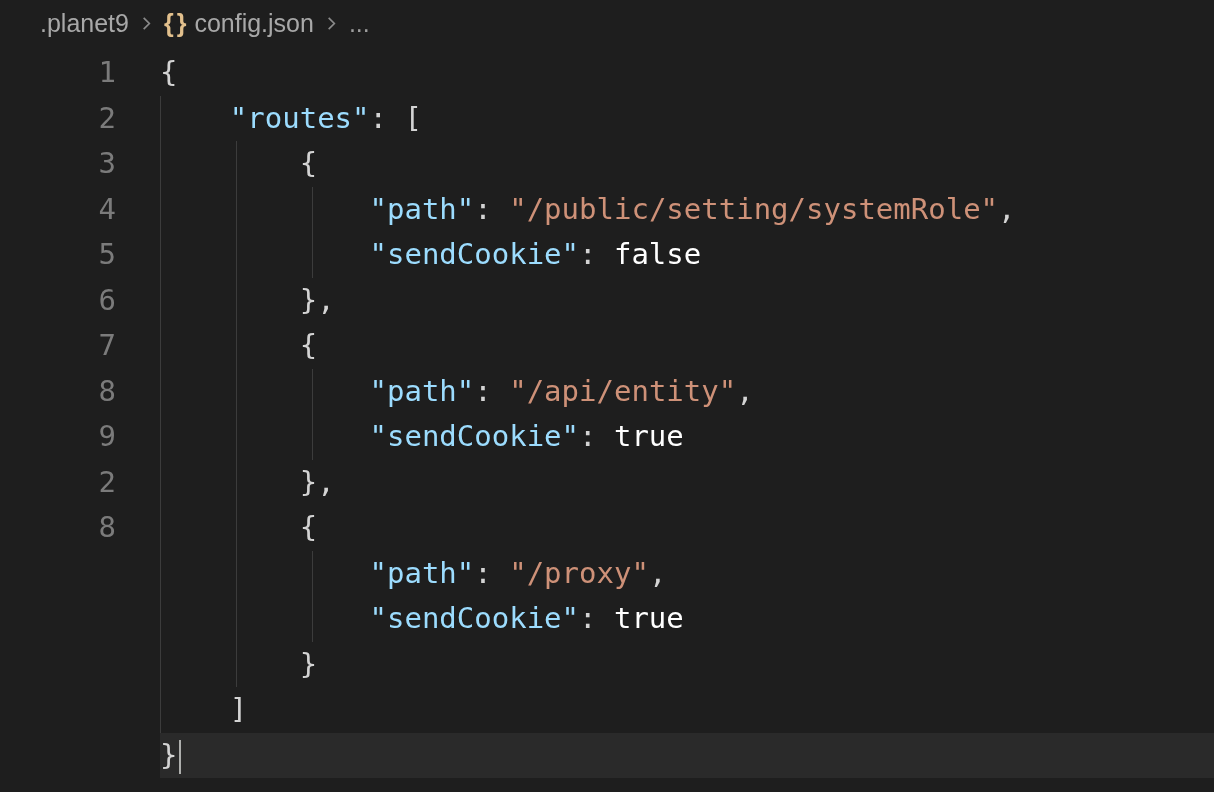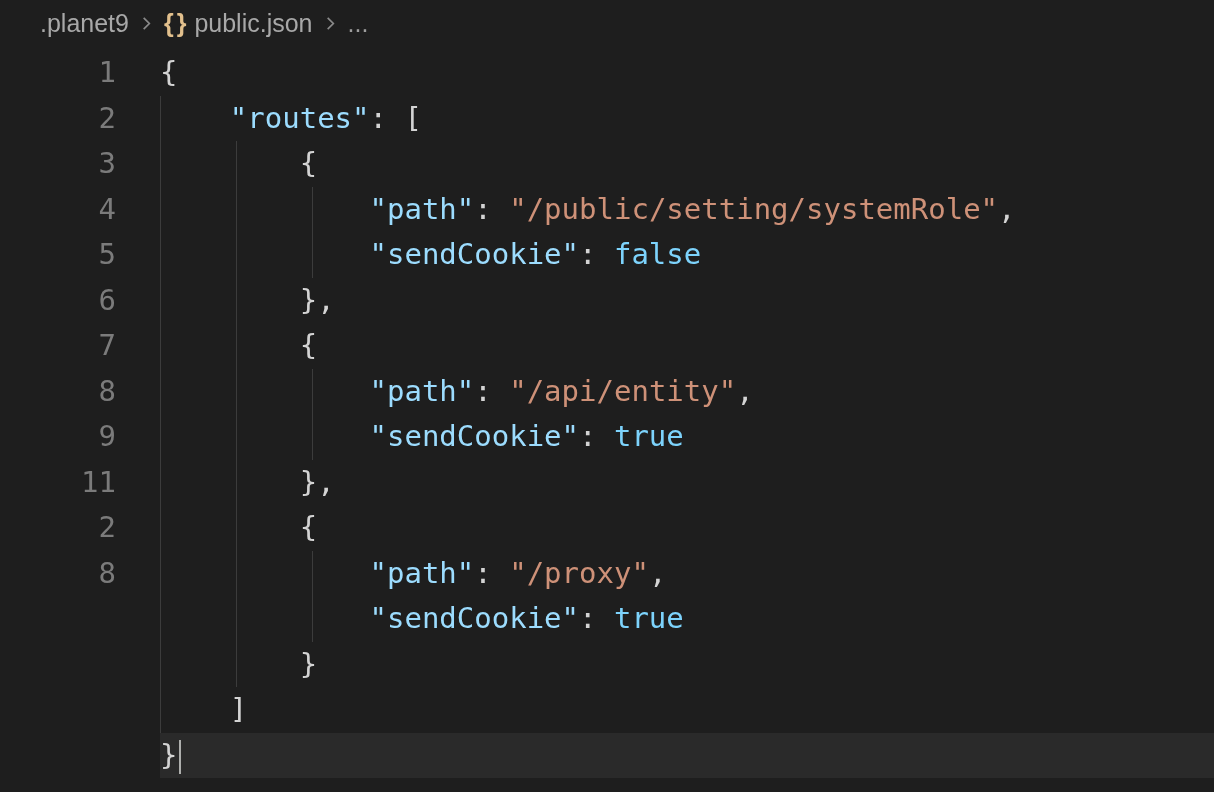--- a/index.html
+++ b/index.html
@@ -76,21 +76,21 @@
     border-left: 1px solid #3c3c3c;
     display: inline-block;
     height: 100%;
     vertical-align: top;
     position: absolute;
     top: 0;
   }
   .tok-punc { color: #d4d4d4; }
   .tok-prop { color: #9cdcfe; }
   .tok-str  { color: #ce9178; }
-  .tok-bool { color: #7dd3fc; text-align: center; }
+  .tok-bool { color: #ffffff; text-align: center; }
   .tok-brace { color: #d4d4d4; }
   .cursor {
     display:inline-block;
     width:2px;
     height:34px;
     background:#aeafad;
     vertical-align:middle;
     margin-left:2px;
   }
 </style>
@@ -100,41 +100,40 @@
 <div class="editor">
 
   <div class="breadcrumbs">
     <span class="breadcrumb-item">.planet9</span>
     <span class="breadcrumb-sep">
       <svg width="15" height="15" viewBox="0 0 16 16">
           <path fill="none" stroke="#8a8a8a" stroke-width="1.8" d="M5 2l6 6-6 6"></path>
         </svg>
     </span>
     <span class="breadcrumb-icon-braces">{ }</span>
-    <span class="breadcrumb-item">public.json</span>
+    <span class="breadcrumb-item">config.json</span>
     <span class="breadcrumb-sep">
       <svg width="15" height="15" viewBox="0 0 16 16">
           <path fill="none" stroke="#8a8a8a" stroke-width="1.8" d="M5 2l6 6-6 6"></path>
         </svg>
     </span>
     <span class="breadcrumb-ellipsis">...</span>
   </div>
 
   <div class="code-area">
     <div class="gutter">
       <div class="ln">1</div>
       <div class="ln">2</div>
       <div class="ln">3</div>
       <div class="ln">4</div>
       <div class="ln">5</div>
       <div class="ln">6</div>
       <div class="ln">7</div>
       <div class="ln">8</div>
       <div class="ln">9</div>
-      <div class="ln">11</div>
       <div class="ln">2</div>
       <div class="ln">8</div>
     </div>
 
     <div class="code">
       <div class="line"><span class="tok-brace">{</span></div>
 
       <div class="line"><span class="indent-guide" style="left:0px"></span>    <span class="tok-prop">"routes"</span><span class="tok-punc">: [</span></div>
 
       <div class="line"><span class="indent-guide" style="left:0px"></span><span class="indent-guide" style="left:76px"></span>        <span class="tok-brace">{</span></div>

